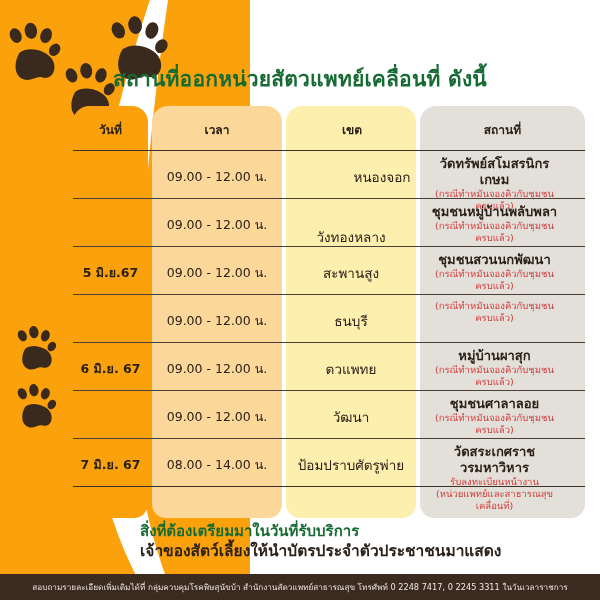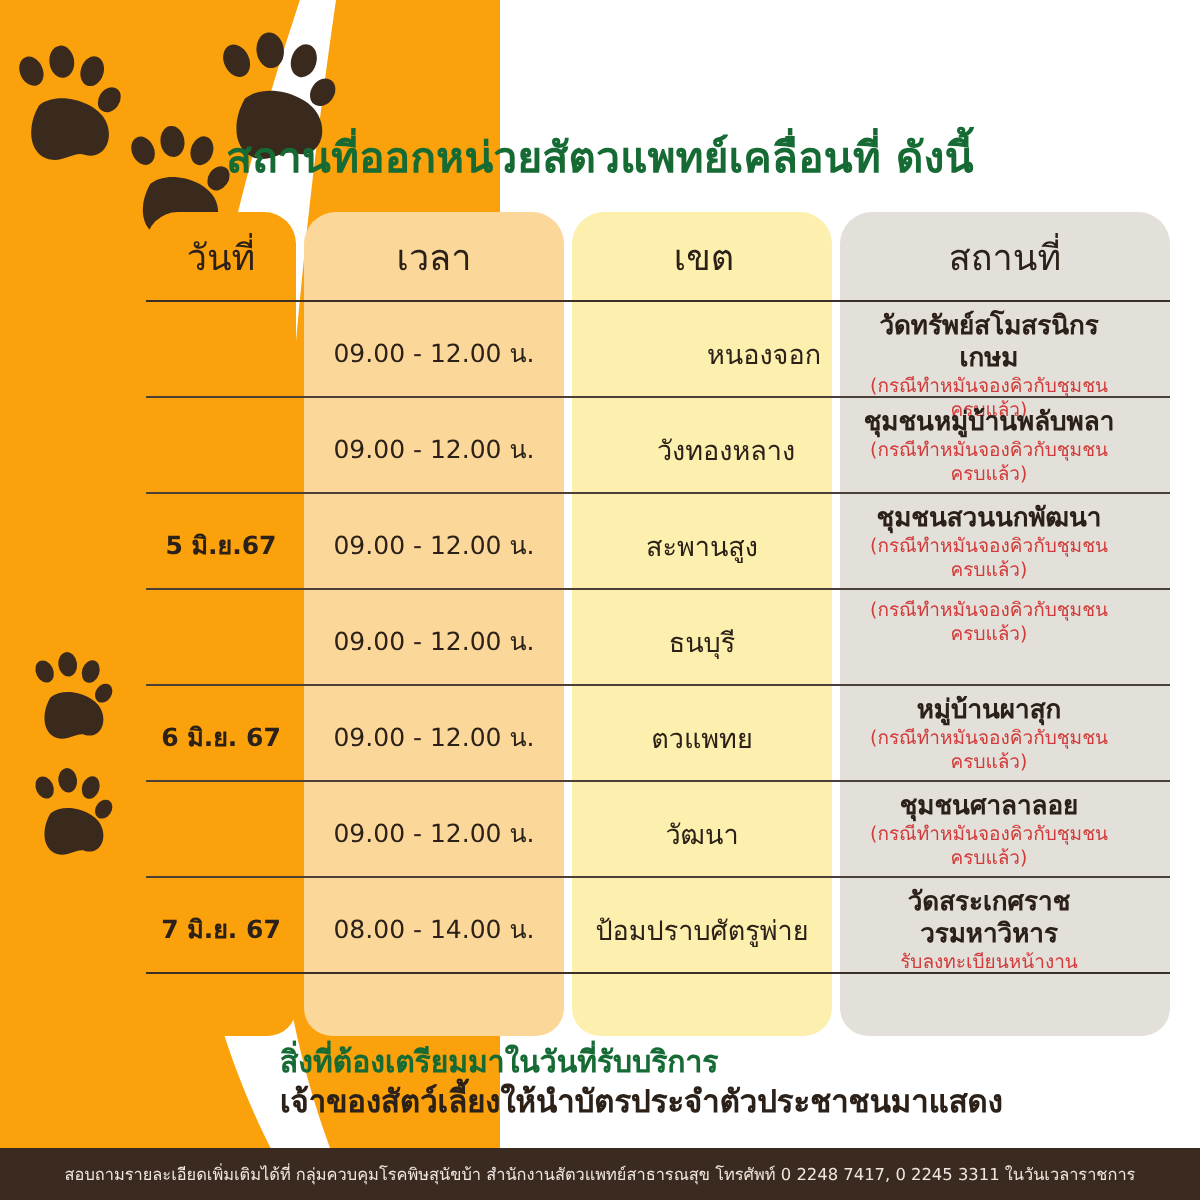--- a/index.html
+++ b/index.html
@@ -39,21 +39,21 @@
   #grid{position:absolute;inset:0;z-index:6;}
   .rowline{
     position:absolute;left:0;width:512px;height:0;
     border-top:1.6px solid #3a3028;
   }
   .rowline.thin{border-top:1px solid #4a4038;}
 
   .cell{position:absolute;text-align:center;color:#2b2118;}
 
   .hdr{
-    font-size:18px;font-weight:normal;color:#2b2118;
+    font-size:12px;font-weight:bold;color:#2b2118;
     top:14px;height:20px;line-height:20px;
   }
   #hdr-date{left:0;width:75px;}
   #hdr-time{left:79px;width:130px;}
   #hdr-dist{left:213px;width:132px;}
   #hdr-place{left:347px;width:165px;}
 
   .date-cell{left:0;width:75px;font-size:12.5px;font-weight:bold;}
   .time-cell{left:79px;width:130px;font-size:12.5px;}
   .dist-cell{left:213px;width:130px;font-size:13.5px;}
@@ -140,21 +140,21 @@
   <div class="rowline" style="top: 44px;"></div>
       <div class="cell time-cell" style="top: 61px;">09.00 - 12.00 น.</div>
       <div class="cell dist-cell" style="top: 60px; margin-left: 31px;">หนองจอก</div>
       <div class="cell place-cell" style="top: 50px;">
         <div class="place-main">วัดทรัพย์สโมสรนิกรเกษม</div>
         <div class="place-sub">(กรณีทำหมันจองคิวกับชุมชนครบแล้ว)</div>
       </div>
       <div class="rowline thin" style="top: 92px;"></div>
       <div class="cell date-cell" style="top: 109px;"></div>
       <div class="cell time-cell" style="top: 109px;">09.00 - 12.00 น.</div>
-      <div class="cell dist-cell" style="top: 108px; margin-left: 12px;">วังทองหลาง</div>
+      <div class="cell dist-cell" style="top: 120px;">วังทองหลาง</div>
       <div class="cell place-cell" style="top: 98px;">
         <div class="place-main">ชุมชนหมู่บ้านพลับพลา</div>
         <div class="place-sub">(กรณีทำหมันจองคิวกับชุมชนครบแล้ว)</div>
       </div>
       <div class="rowline thin" style="top: 140px;"></div>
       <div class="cell date-cell" style="top: 157px;">5 มิ.ย.67</div>
       <div class="cell time-cell" style="top: 157px;">09.00 - 12.00 น.</div>
       <div class="cell dist-cell" style="top: 156px;">สะพานสูง</div>
       <div class="cell place-cell" style="top: 146px;">
         <div class="place-main">ชุมชนสวนนกพัฒนา</div>
@@ -183,20 +183,21 @@
         <div class="place-main">ชุมชนศาลาลอย</div>
         <div class="place-sub">(กรณีทำหมันจองคิวกับชุมชนครบแล้ว)</div>
       </div>
       <div class="rowline thin" style="top: 332px;"></div>
       <div class="cell date-cell" style="top: 349px;">7 มิ.ย. 67</div>
       <div class="cell time-cell" style="top: 349px;">08.00 - 14.00 น.</div>
       <div class="cell dist-cell" style="top: 348px;">ป้อมปราบศัตรูพ่าย</div>
       <div class="cell place-cell" style="top: 338px;">
         <div class="place-main">วัดสระเกศราชวรมหาวิหาร</div>
         <div class="place-sub">รับลงทะเบียนหน้างาน</div>
+        <div class="place-sub">(หน่วยแพทย์และสาธารณสุขเคลื่อนที่)</div>
       </div>
       <div class="rowline" style="top: 380px;"></div>
     </div>
 </div>
 
 <div id="notes">
   <div id="note1">สิ่งที่ต้องเตรียมมาในวันที่รับบริการ</div>
   <div id="note2">เจ้าของสัตว์เลี้ยงให้นำบัตรประจำตัวประชาชนมาแสดง</div>
 </div>
 

